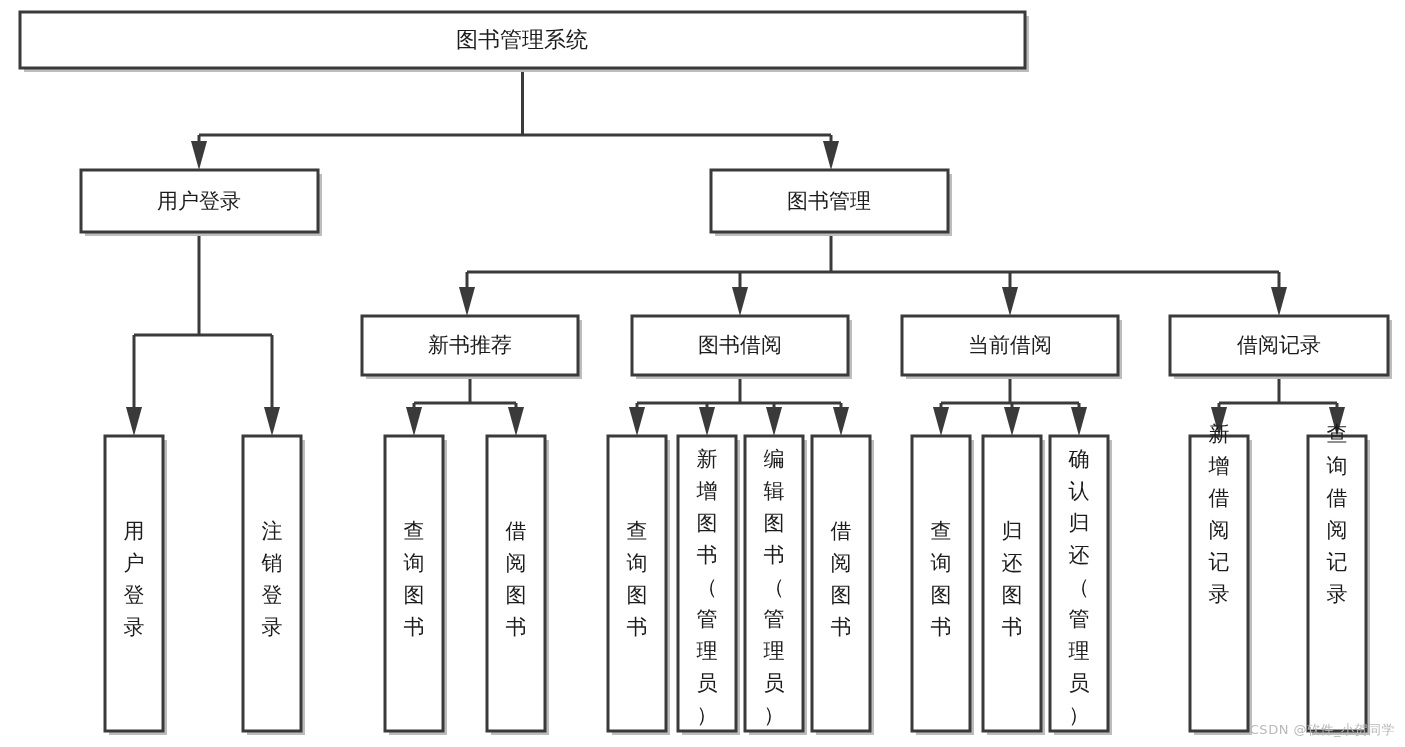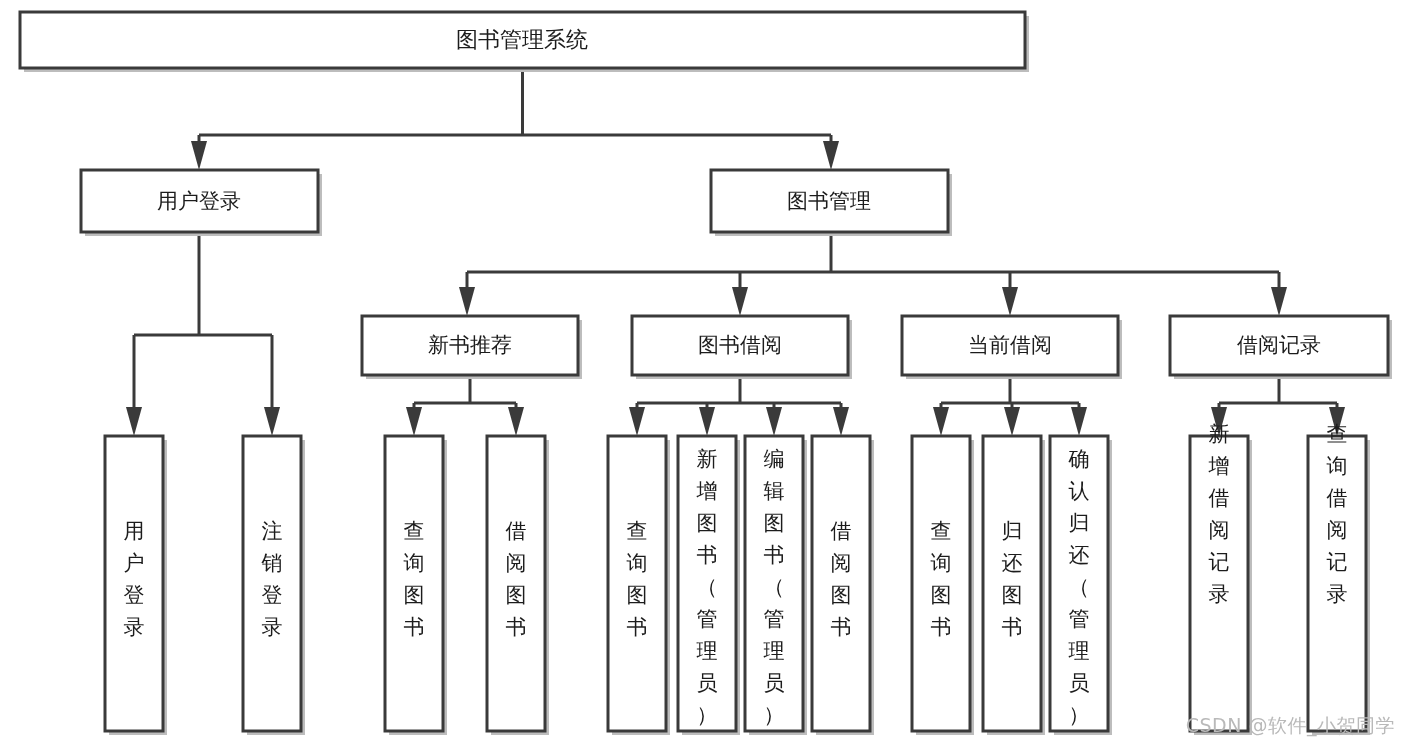--- a/index.html
+++ b/index.html
@@ -58,21 +58,21 @@
     font-family: "DejaVu Sans", "Liberation Sans", sans-serif;
     fill: #1c1c1c;
     font-size: 21px;
     text-anchor: middle;
   }
   .watermark {
     position: absolute;
     right: 10px;
     bottom: 8px;
     font-family: "DejaVu Sans", "Liberation Sans", sans-serif;
-    font-size: 19px;
+    font-size: 13px;
     color: #b9b9b9;
     letter-spacing: 0.5px;
     white-space: nowrap;
     user-select: none;
   }
 </style>
 </head>
 <body>
 
 <div id="diagram-root">

